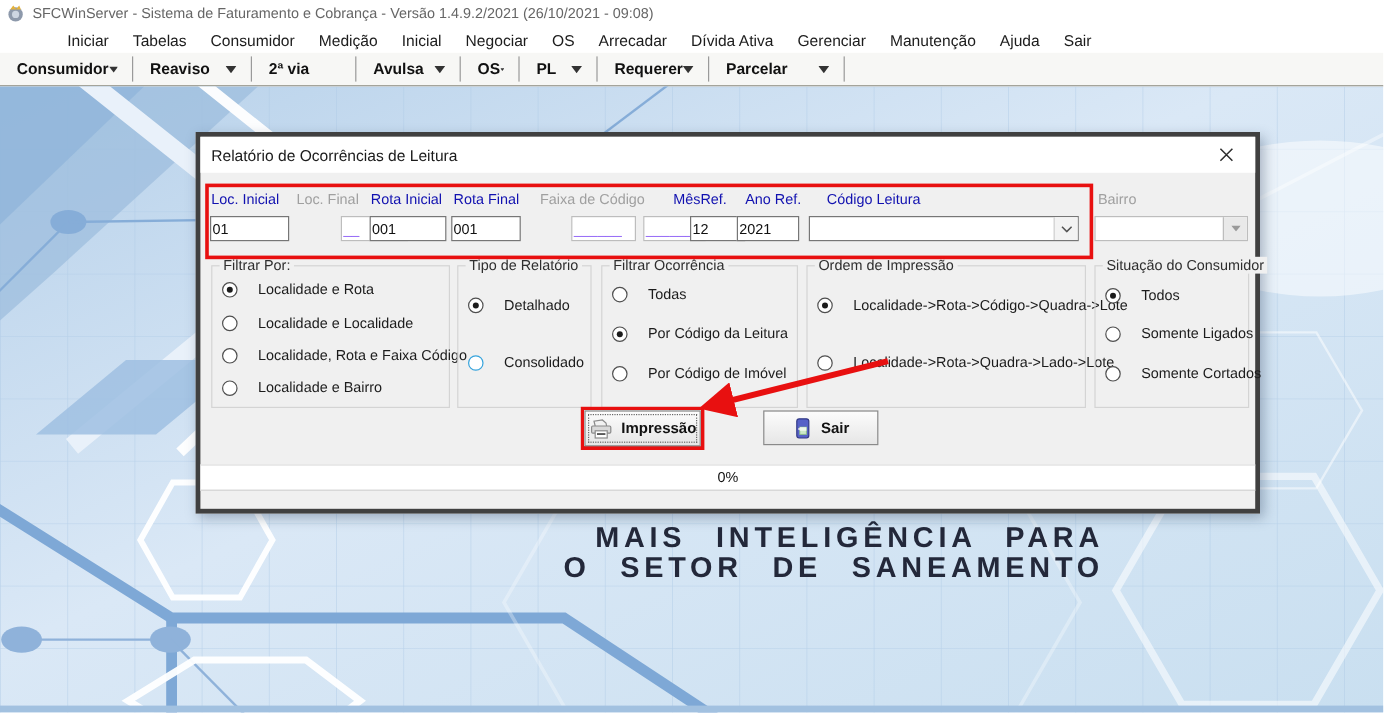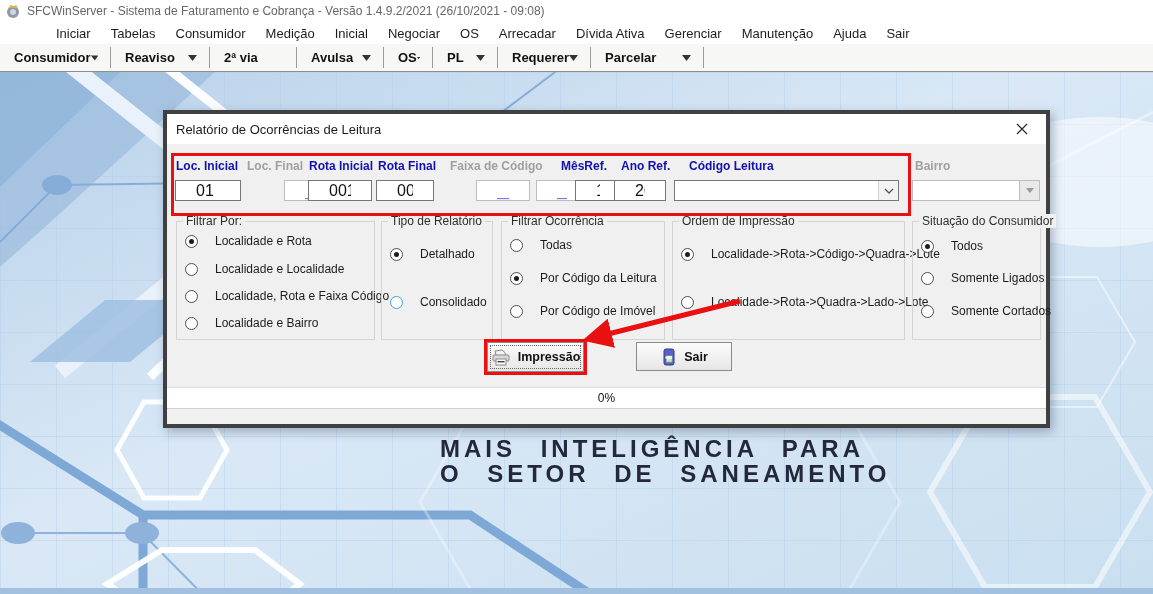--- a/index.html
+++ b/index.html
@@ -17,40 +17,40 @@
 
   .toolbar { position:absolute; left:0; top:44px; width:100%; height:28px; background:#f7f7f5;
              border-bottom:1px solid #8f8f85; display:flex; align-items:stretch; }
   .tb-btn { display:flex; align-items:center; justify-content:space-between;
             padding:0 12px 0 14px; font-size:13px; font-weight:bold; color:#111; }
   .tb-btn .tb-label { white-space:nowrap; }
   .tb-sep { width:1px; background:#9a9a9a; margin:3px 0; }
 
   
   .desktop { position:absolute; left:0; top:72px; width:1153px; height:522px; }
-  .slogan { position:absolute; left:440px; top:364px; width:480px; text-align:left;
+  .slogan { position:absolute; left:440px; top:364px; width:480px; text-align:right;
             font-weight:bold; font-size:24px; line-height:25px; letter-spacing:4px;
             word-spacing:14px; color:#23283a; }
 
   
   .dialog { position:absolute; left:163px; top:110px; width:887px; height:318px;
             background:#f0f0f0; border:4px solid #404040; box-shadow:3px 4px 10px rgba(40,60,90,.35); }
   .dlg-titlebar { position:absolute; left:0; top:0; width:100%; height:30px; background:#fff;
                   display:flex; align-items:center; justify-content:space-between; padding:0 9px; }
   .dlg-title { font-size:13px; color:#1b1b1b; }
   .dlg-close { width:30px; height:26px; display:flex; align-items:center; justify-content:center; cursor:default; }
   .dlg-body { position:absolute; left:0; top:30px; right:0; bottom:0; }
 
   .hl-rect { position:absolute; left:4px; top:9px; width:740px; height:63px;
              border:3px solid #e81010; pointer-events:none; z-index:4; }
 
-  .fld-label { position:absolute; top:15px; font-size:12px; font-weight:bold; color:#1111b0; white-space:nowrap; }
+  .fld-label { position:absolute; top:15px; font-size:12px; font-weight:normal; color:#1111b0; white-space:nowrap; }
   .fld-label.disabled { color:#a0a0a0; }
   .fld { position:absolute; top:36px; height:21px; border:1px solid #767676; background:#fff;
-         font-family:"Liberation Sans",sans-serif; font-size:16px; color:#111; padding:0 20px; }
+         font-family:"Liberation Sans",sans-serif; font-size:12px; color:#111; padding:0 1px; }
   .fld.disabled { border-color:#bdbdbd; color:#8b5cf6;margin-left:36px; }
   .combo { position:absolute; top:36px; height:21px; background:#fff; border:1px solid #767676;
            display:flex; align-items:stretch; }
   .combo.disabled { border-color:#bdbdbd; }
   .combo .combo-input { flex:1; border:none; outline:none; font-size:12px; padding:0 3px; min-width:0;
                         font-family:"Liberation Sans",sans-serif; background:transparent; }
   .combo .combo-btn { width:20px; background:#f3f3f3; border-left:1px solid #d0d0d0;
                       display:flex; align-items:center; justify-content:center; }
   .combo.classic .combo-btn { background:#e9e9e9; border-left:1px solid #bdbdbd; }
 

